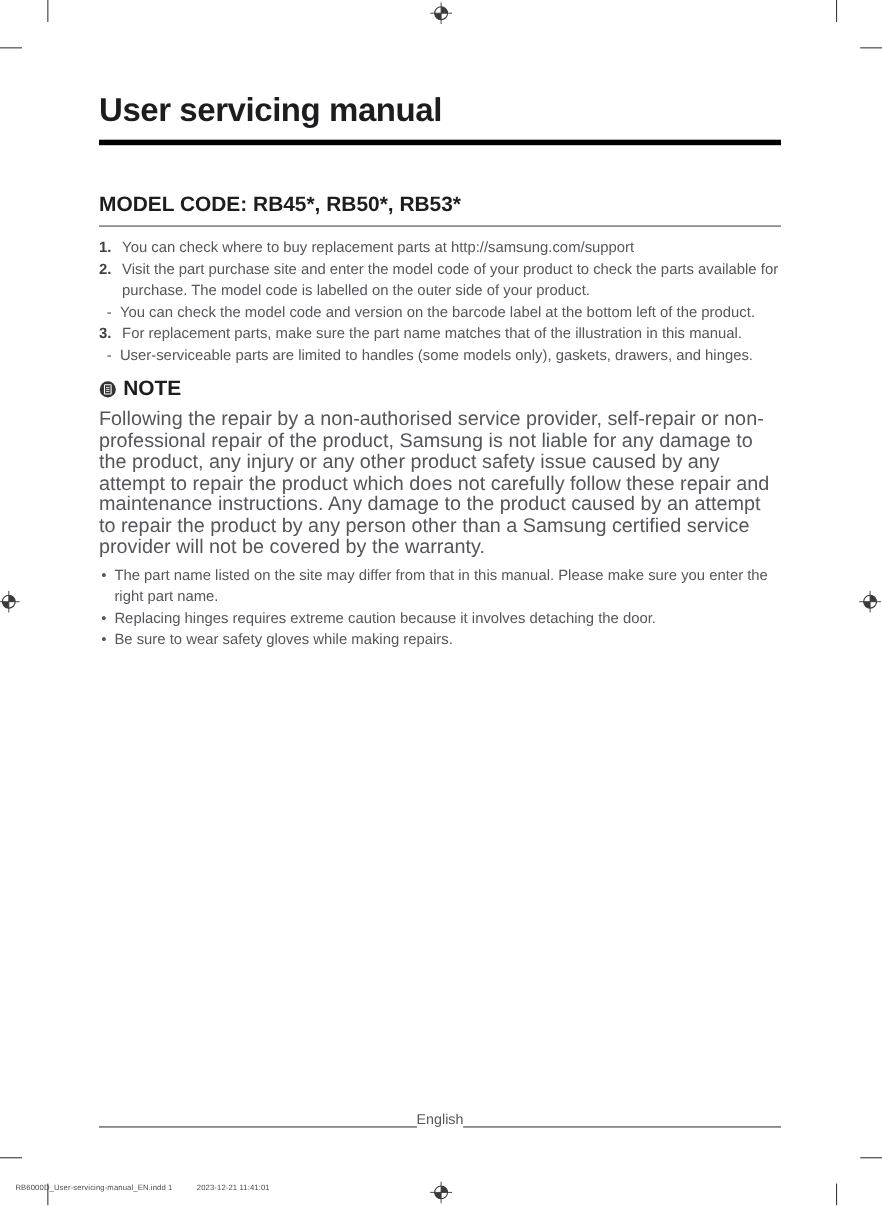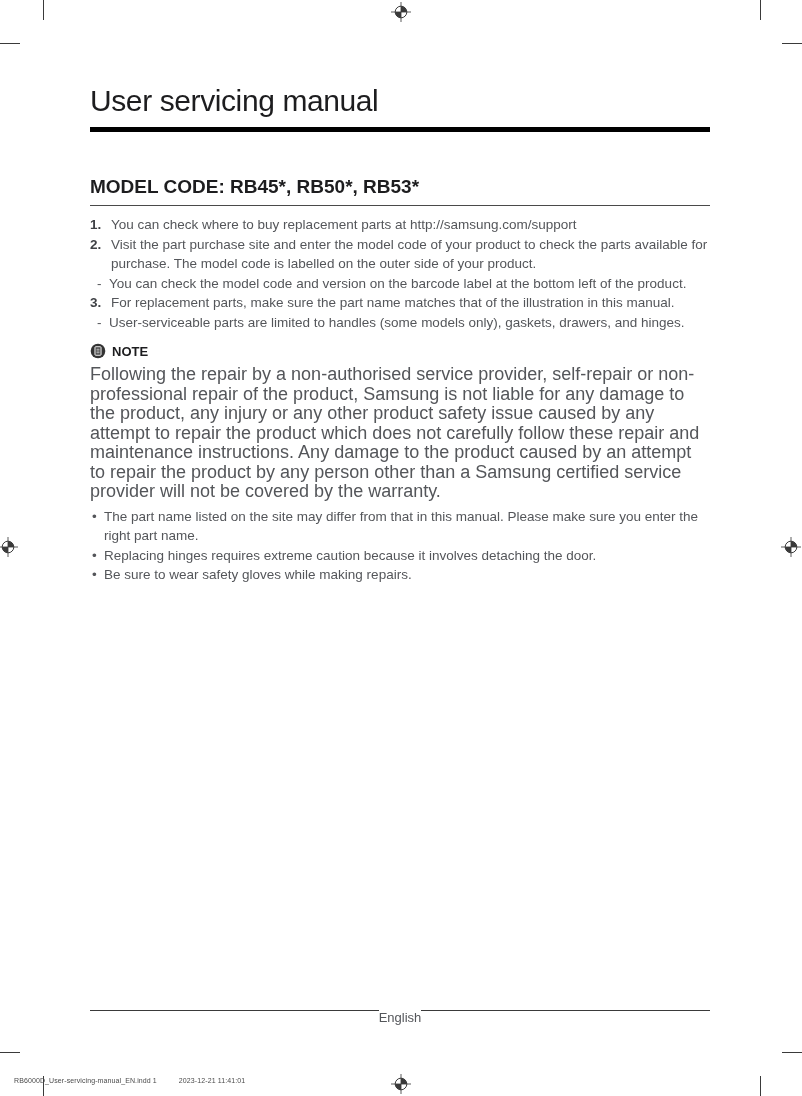--- a/index.html
+++ b/index.html
@@ -31,21 +31,21 @@
   .regmark.bottom { left:391px; top:1074px; }
   .regmark.left   { left:-2px;  top:537px; }
   .regmark.right  { left:781px; top:537px; }
 
   
   .content { position:absolute; left:90px; top:0; width:620px; }
 
   .doc-title {
     margin-top:84px;
     font-size:30px;
-    font-weight:400;
+    font-weight:700;
     letter-spacing:-0.4px;
     color:#1d1d1f;
     padding-bottom:9px;
     border-bottom:5px solid #000000;
   }
 
   .section-heading {
     margin-top:44px;
     font-size:19px;
     font-weight:700;
@@ -60,42 +60,42 @@
   .step-body { flex:1; }
   .sub { display:flex; padding-left:7px; }
   .sub-dash { flex:none; width:12px; }
   .sub-text { flex:1; }
 
   .callout-heading {
     margin-top:11px;
     display:flex;
     align-items:center;
     gap:6px;
-    font-size:13px;
+    font-size:19px;
     font-weight:700;
     color:#1d1d1f;
   }
   .callout-heading svg { display:block; }
 
   .note-body {
     margin-top:6px;
     font-size:18px;
     line-height:19.5px;
   }
 
   .bullets { margin-top:5px; font-size:13.5px; line-height:19.5px; }
   .bullet { display:flex; }
   .bullet-dot { flex:none; width:14px; padding-left:2px; }
   .bullet-text { flex:1; }
 
   
   .footer {
     position:absolute;
     left:90px; right:92px; top:1010px;
-    display:flex; align-items:flex-start; 
+    display:flex; align-items:flex-end; 
     font-size:13px; color:#54565a;
   }
   .footer .rule { flex:1; height:1px; background:#3a3a3a; }
 
   .print-slug {
     position:absolute;
     left:14px; top:1077px;
     font-size:7px;
     color:#4a4a4a;
     letter-spacing:0.1px;

